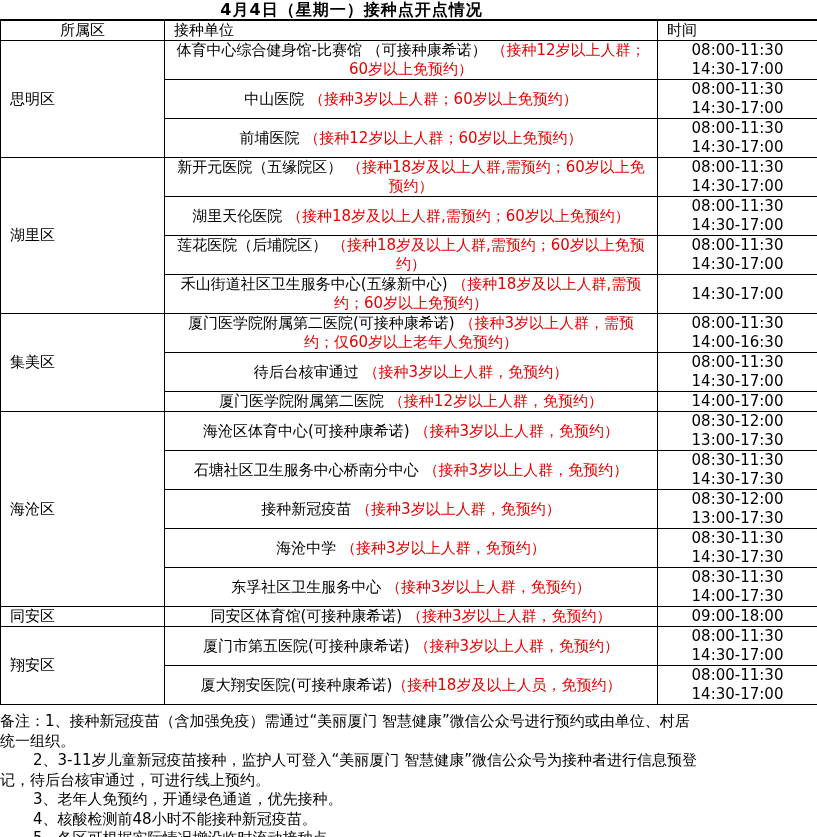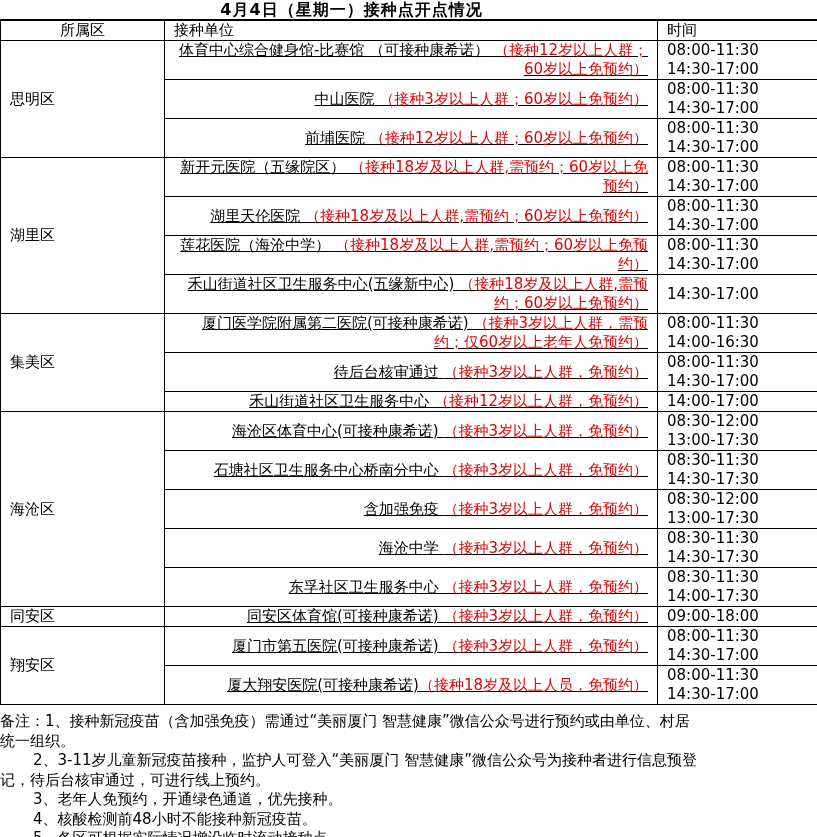--- a/index.html
+++ b/index.html
@@ -30,25 +30,25 @@
     border: 1px solid #000;
     font-size: 15px;
     line-height: 19px;
     padding: 0 9px;
     vertical-align: middle;
     overflow: hidden;
   }
   td.th { height: 20px; }
   td.th-district { text-align: center; }
   td.district { }
-  td.unit { text-align: right; text-decoration: underline; }
+  td.unit { text-align: center; }
   .restriction { color: #e60000; }
   td.time {
     white-space: pre-line;
-    text-align: left;
+    text-align: center;
   }
   .notes {
     margin-top: 7px;
     font-size: 15px;
     line-height: 19.5px;
   }
   .note { margin: 0; }
   .note.indent { text-indent: 2.2em; }
   .bottom-rule {
     margin-top: 5px;
@@ -98,58 +98,58 @@
         <td class="unit"><span>新开元医院（五缘院区） </span><span class="restriction">（接种18岁及以上人群,需预约；60岁以上免预约）</span></td>
         <td class="time">08:00-11:30
 14:30-17:00</td>
       </tr>
       <tr>
         <td class="unit"><span>湖里天伦医院 </span><span class="restriction">（接种18岁及以上人群,需预约；60岁以上免预约）</span></td>
         <td class="time">08:00-11:30
 14:30-17:00</td>
       </tr>
       <tr>
-        <td class="unit"><span>莲花医院（海沧中学） </span><span class="restriction">（接种18岁及以上人群,需预约；60岁以上免预约）</span></td>
+        <td class="unit"><span>莲花医院（后埔院区） </span><span class="restriction">（接种18岁及以上人群,需预约；60岁以上免预约）</span></td>
         <td class="time">08:00-11:30
 14:30-17:00</td>
       </tr>
       <tr>
         <td class="unit"><span>禾山街道社区卫生服务中心(五缘新中心) </span><span class="restriction">（接种18岁及以上人群,需预约；60岁以上免预约）</span></td>
         <td class="time">14:30-17:00</td>
       </tr>
 
       <tr>
         <td class="district" rowspan="3">集美区</td>
         <td class="unit"><span>厦门医学院附属第二医院(可接种康希诺) </span><span class="restriction">（接种3岁以上人群，需预约；仅60岁以上老年人免预约）</span></td>
         <td class="time">08:00-11:30
 14:00-16:30</td>
       </tr>
       <tr>
         <td class="unit"><span>待后台核审通过 </span><span class="restriction">（接种3岁以上人群，免预约）</span></td>
         <td class="time">08:00-11:30
 14:30-17:00</td>
       </tr>
       <tr>
-        <td class="unit"><span>禾山街道社区卫生服务中心 </span><span class="restriction">（接种12岁以上人群，免预约）</span></td>
+        <td class="unit"><span>厦门医学院附属第二医院 </span><span class="restriction">（接种12岁以上人群，免预约）</span></td>
         <td class="time">14:00-17:00</td>
       </tr>
 
       <tr>
         <td class="district" rowspan="5">海沧区</td>
         <td class="unit"><span>海沧区体育中心(可接种康希诺) </span><span class="restriction">（接种3岁以上人群，免预约）</span></td>
         <td class="time">08:30-12:00
 13:00-17:30</td>
       </tr>
       <tr>
         <td class="unit"><span>石塘社区卫生服务中心桥南分中心 </span><span class="restriction">（接种3岁以上人群，免预约）</span></td>
         <td class="time">08:30-11:30
 14:30-17:30</td>
       </tr>
       <tr>
-        <td class="unit"><span>含加强免疫 </span><span class="restriction">（接种3岁以上人群，免预约）</span></td>
+        <td class="unit"><span>接种新冠疫苗 </span><span class="restriction">（接种3岁以上人群，免预约）</span></td>
         <td class="time">08:30-12:00
 13:00-17:30</td>
       </tr>
       <tr>
         <td class="unit"><span>海沧中学 </span><span class="restriction">（接种3岁以上人群，免预约）</span></td>
         <td class="time">08:30-11:30
 14:30-17:30</td>
       </tr>
       <tr>
         <td class="unit"><span>东孚社区卫生服务中心 </span><span class="restriction">（接种3岁以上人群，免预约）</span></td>

